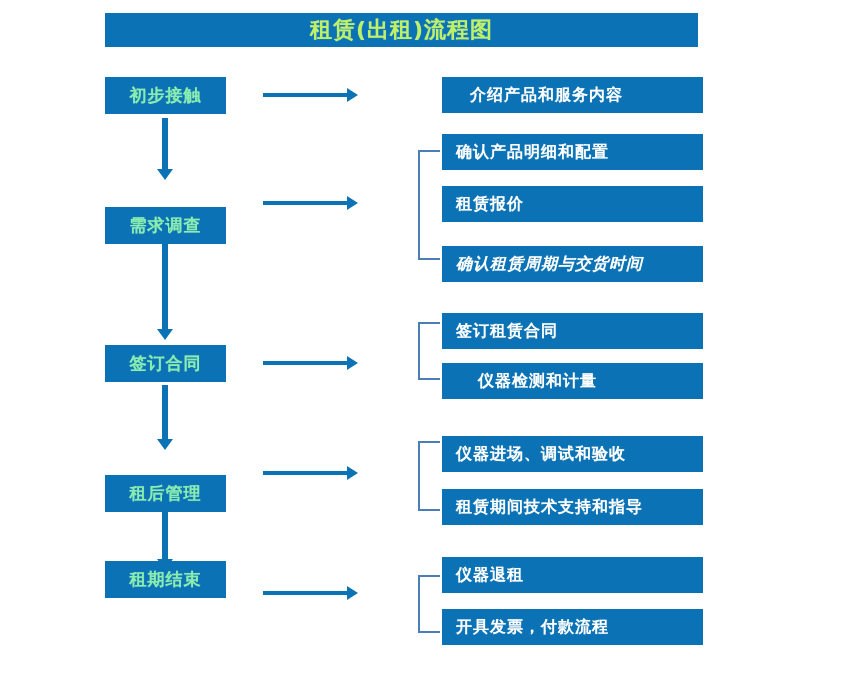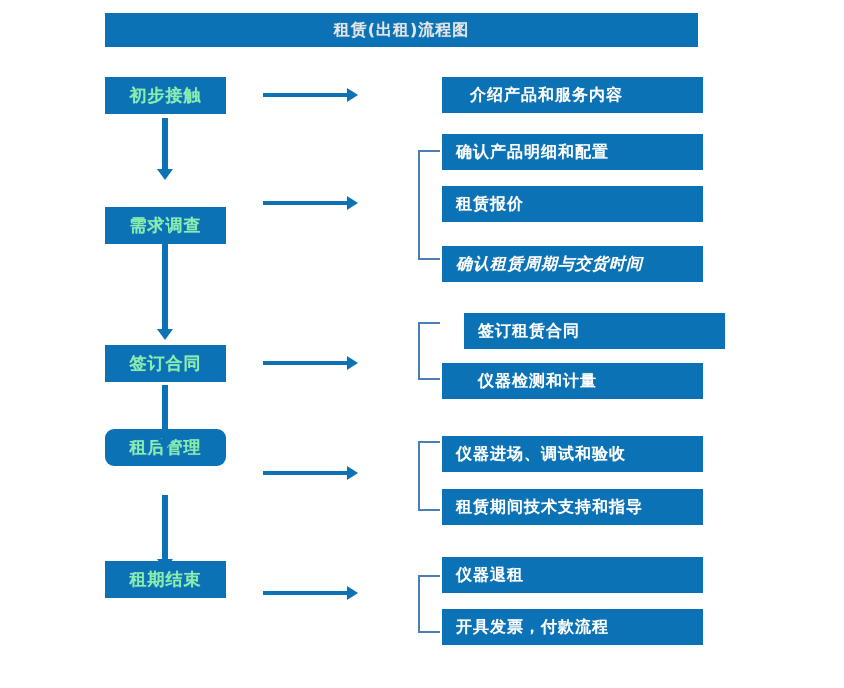--- a/index.html
+++ b/index.html
@@ -11,22 +11,22 @@
     overflow:hidden;
     position:relative;
   }
   #canvas{position:relative;width:844px;height:688px;}
 
   .title-bar{
     position:absolute;
     left:105px;top:13px;
     width:593px;height:34px;
     background:#0b72b5;
-    color:#e5e5e5;
-    font-size:16px;
+    color:#bef264;
+    font-size:22px;
     font-weight:bold;
     display:flex;align-items:center;justify-content:center;
     letter-spacing:1px;
     text-shadow:0 0 1px rgba(255,255,255,.35);
   }
 
   .stage-box{
     position:absolute;
     left:105px;
     width:121px;height:37px;
@@ -98,21 +98,21 @@
 <div id="canvas">
 
   <div class="title-bar">租赁(出租)流程图</div>
 
   <div class="stage-box" style="top:77px;">初步接触</div>
 
   <div class="stage-box" style="top:185px;margin-top:22px;">需求调查</div>
 
   <div class="stage-box" style="top:345px;">签订合同</div>
 
-  <div class="stage-box" style="top:429px;border-radius:9px;">租后管理</div>
+  <div class="stage-box" style="top:475px;">租后管理</div>
 
   <div class="stage-box" style="top:561px;">租期结束</div>
 
   <div class="v-arrow" style="left:157px;top:118px;height:62px;">
     <div class="shaft" style="height:51px;"></div>
     <div class="head" style="top:51px;"></div>
   </div>
 
   <div class="v-arrow" style="left:157px;top:226px;height:114px;">
     <div class="shaft" style="height:103px;"></div>
@@ -161,21 +161,21 @@
   <div class="bracket" style="left:418px;top:441px;height:70px;"></div>
 
   <div class="bracket" style="left:418px;top:575px;height:58px;"></div>
 
   <div class="task-box" style="top:77px;padding-left:28px;">介绍产品和服务内容</div>
 
   <div class="task-box" style="top:134px;">确认产品明细和配置</div>
   <div class="task-box" style="top:186px;">租赁报价</div>
   <div class="task-box" style="top:246px;font-style:italic;">确认租赁周期与交货时间</div>
 
-  <div class="task-box" style="top:313px;margin-left:22px;">签订租赁合同</div>
+  <div class="task-box" style="top:313px;">签订租赁合同</div>
   <div class="task-box" style="top:363px;padding-left:36px;">仪器检测和计量</div>
 
   <div class="task-box" style="top:436px;">仪器进场、调试和验收</div>
   <div class="task-box" style="top:489px;">租赁期间技术支持和指导</div>
 
   <div class="task-box" style="top:557px;">仪器退租</div>
   <div class="task-box" style="top:609px;">开具发票，付款流程</div>
 
 </div>
 

